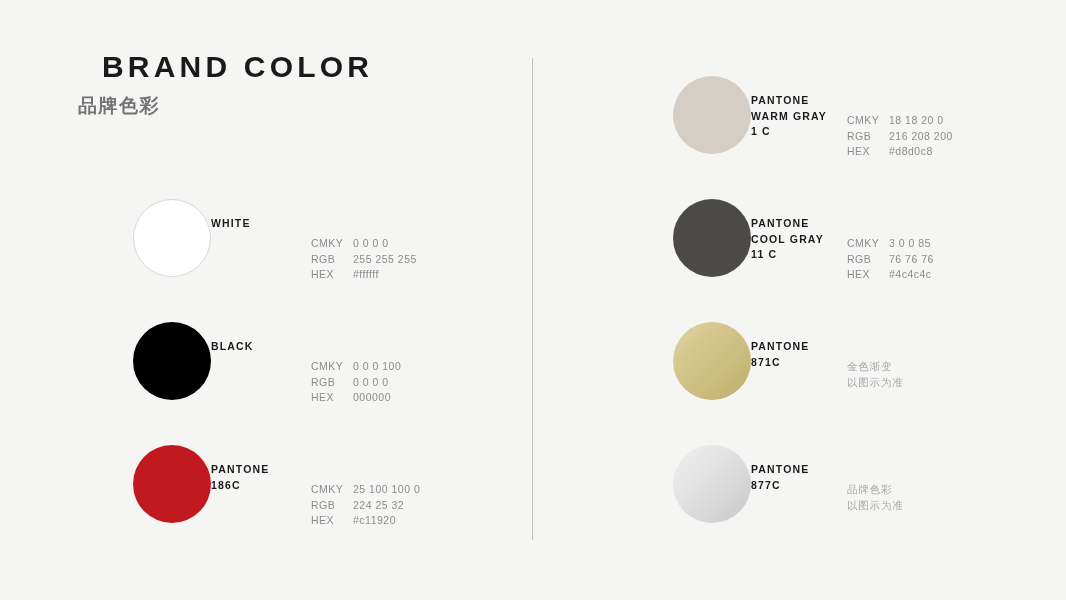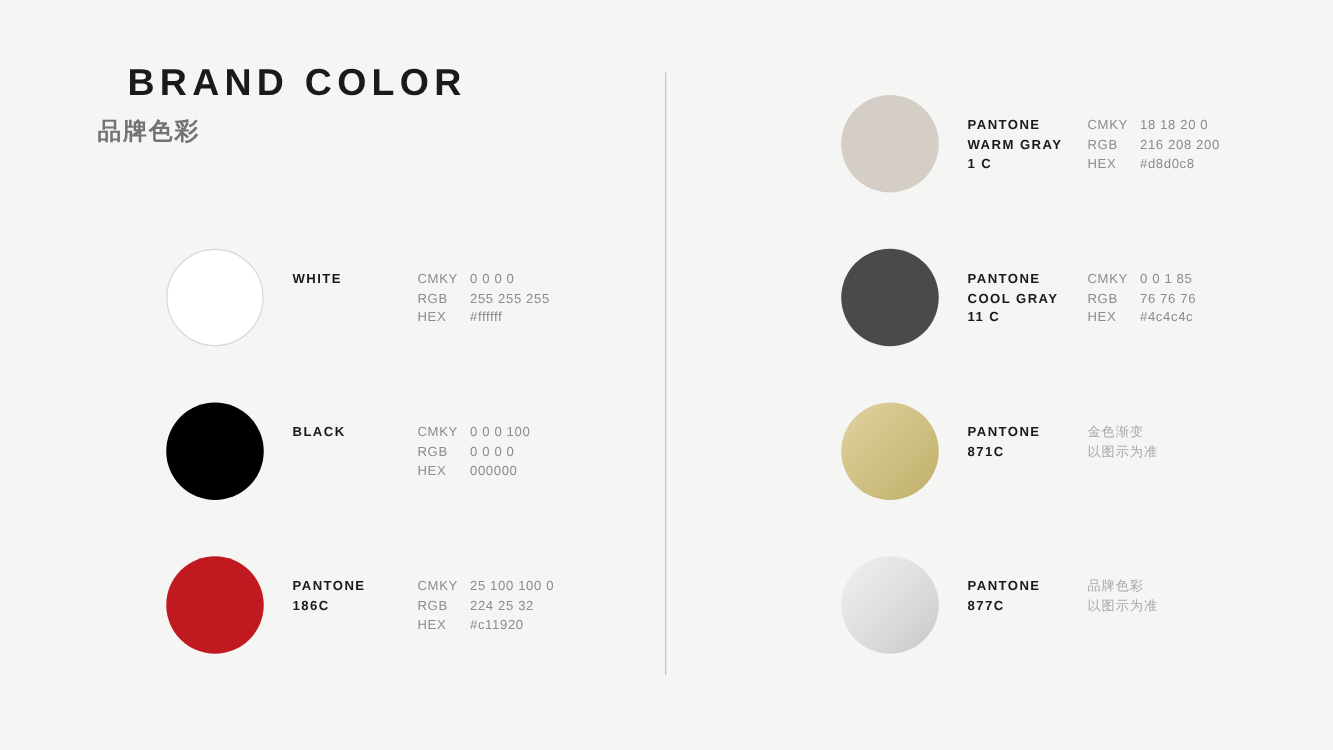--- a/index.html
+++ b/index.html
@@ -54,21 +54,20 @@
     position: absolute;
   }
   .column-left  { left: 133px; top: 199px; }
   .column-right { left: 673px; top: 76px; }
 
   .swatch-row {
     display: flex;
     align-items: flex-start;
     height: 78px;
     margin-bottom: 45px;
-    gap: 23px;
   }
   .swatch-row:last-child { margin-bottom: 0; }
 
   .circle {
     width: 78px;
     height: 78px;
     border-radius: 50%;
     flex: none;
   }
   .circle.outlined {
@@ -93,20 +92,21 @@
     font-size: 10.5px;
     font-weight: bold;
     letter-spacing: 1.15px;
     color: #1a1a1a;
     line-height: 15.5px;
     white-space: nowrap;
   }
 
   .specs {
     margin-left: 30px;
+    margin-top: 20px;
   }
   .column-right .specs { margin-left: 8px; }
 
   .spec-line {
     display: flex;
     line-height: 15.5px;
     white-space: nowrap;
   }
   .spec-key {
     width: 42px;
@@ -236,21 +236,21 @@
       <div class="circle" style="background: rgb(76, 74, 73);"></div>
       <div class="info">
         <div class="names">
           <div class="name-line">PANTONE</div>
           <div class="name-line">COOL GRAY</div>
           <div class="name-line">11 C</div>
         </div>
         <div class="specs">
           <div class="spec-line">
             <span class="spec-key">CMKY</span>
-            <span class="spec-val">0 0 1 85</span>
+            <span class="spec-val">3 0 0 85</span>
           </div>
           <div class="spec-line">
             <span class="spec-key">RGB</span>
             <span class="spec-val">76 76 76</span>
           </div>
           <div class="spec-line">
             <span class="spec-key">HEX</span>
             <span class="spec-val">#4c4c4c</span>
           </div>
         </div>

